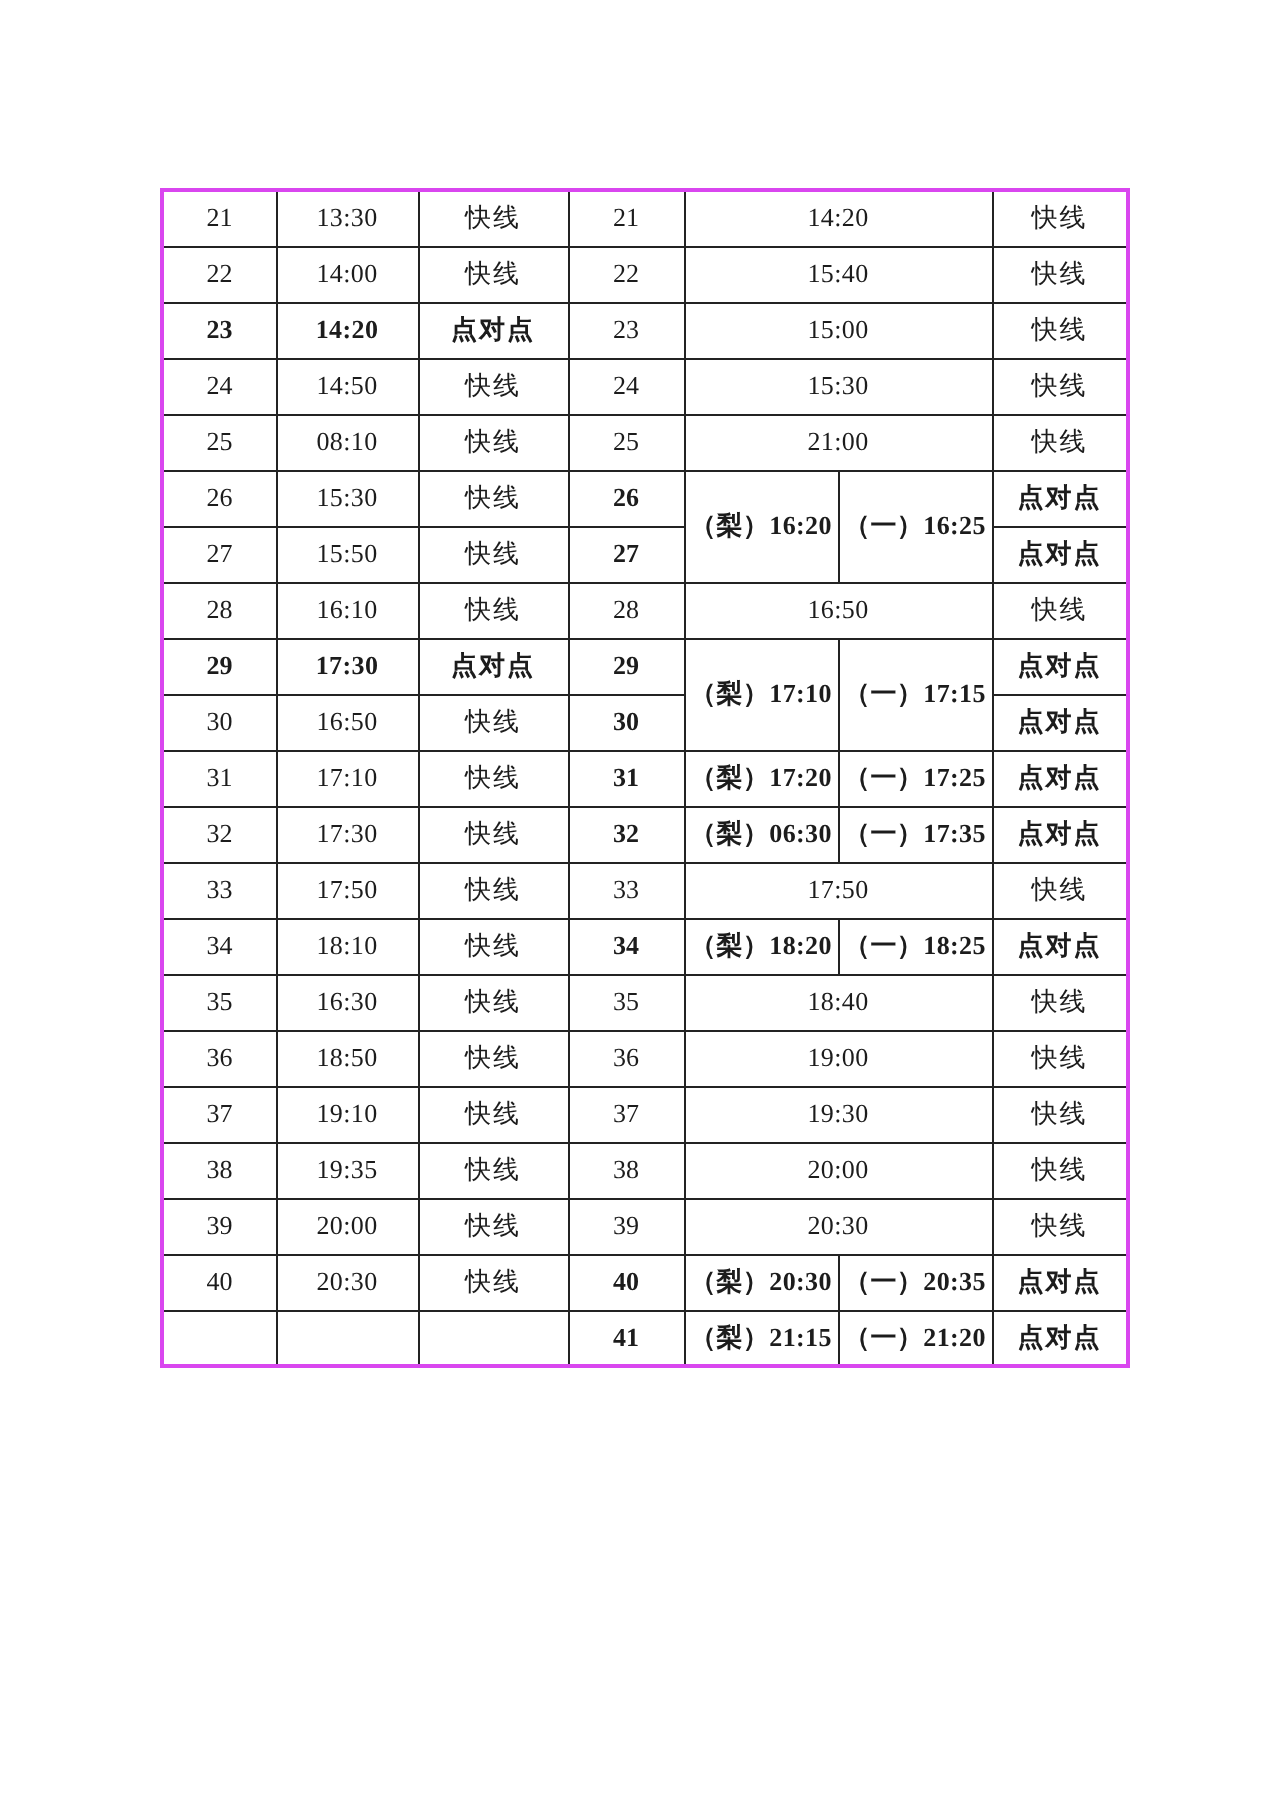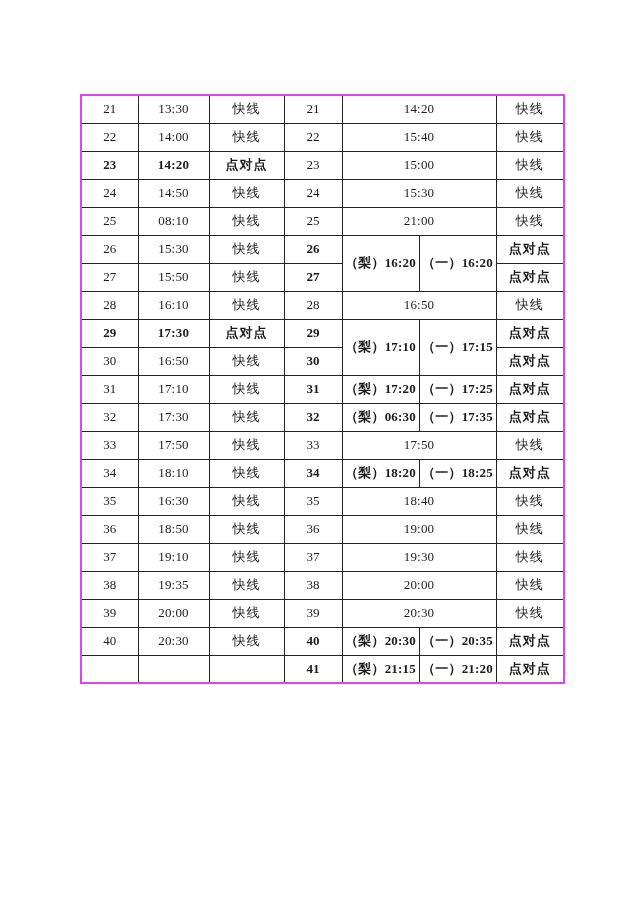--- a/index.html
+++ b/index.html
@@ -79,21 +79,21 @@
         <td class="n mid">25</td>
         <td class="t" colspan="2">21:00</td>
         <td class="y">快线</td>
       </tr>
       <tr>
         <td class="n">26</td>
         <td class="t">15:30</td>
         <td class="y">快线</td>
         <td class="n b mid">26</td>
         <td class="t b" rowspan="2">（梨）16:20</td>
-        <td class="t b" rowspan="2">（一）16:20</td>
+        <td class="t b" rowspan="2">（一）16:25</td>
         <td class="y b">点对点</td>
       </tr>
       <tr>
         <td class="n">27</td>
         <td class="t">15:50</td>
         <td class="y">快线</td>
         <td class="n b mid">27</td>
         <td class="y b">点对点</td>
       </tr>
       <tr>

